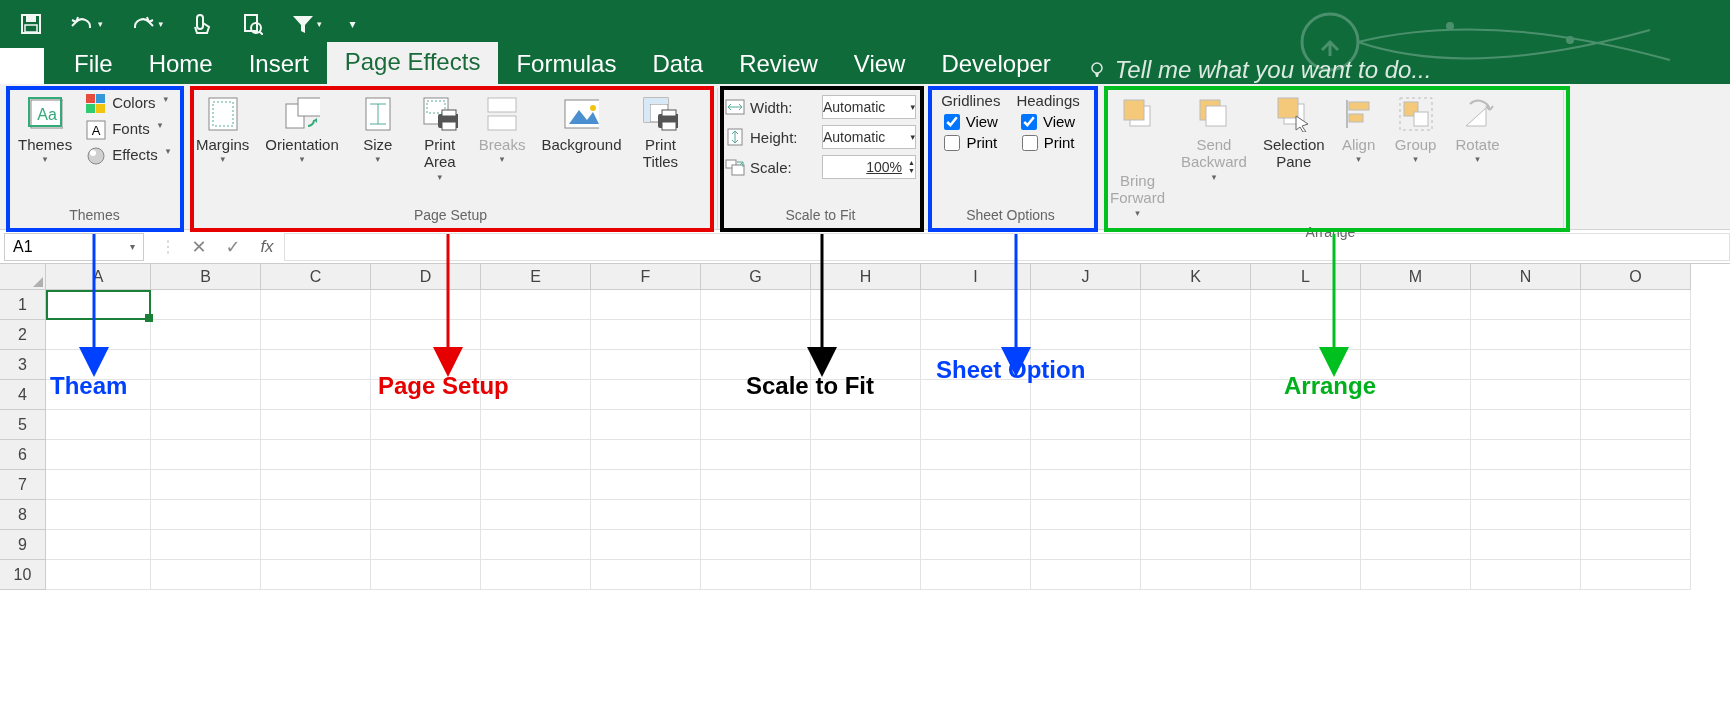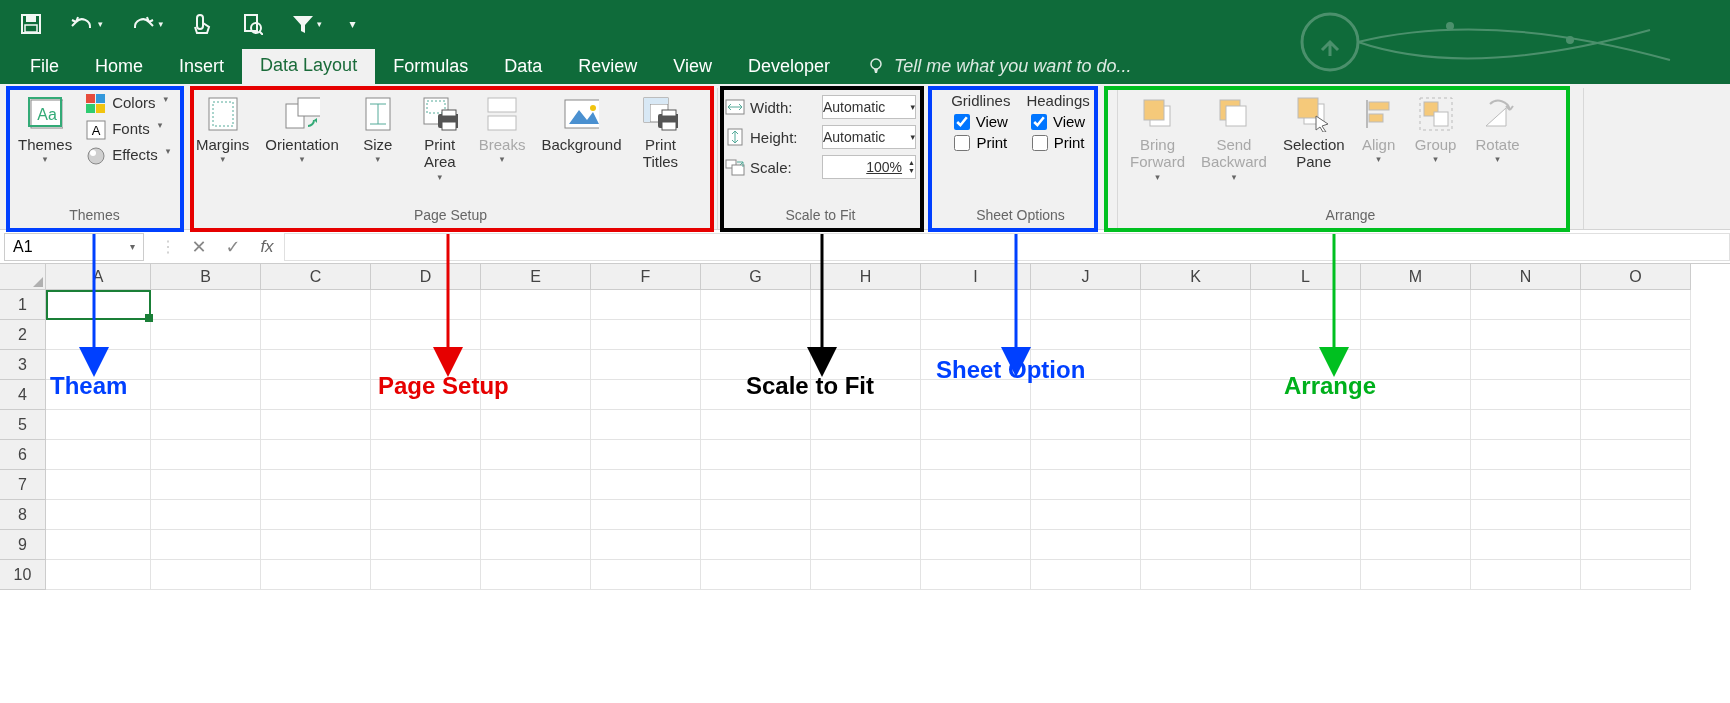--- a/index.html
+++ b/index.html
@@ -3,21 +3,21 @@
 <meta charset="utf-8">
 <style>
 * { box-sizing: border-box; margin: 0; padding: 0; font-family: "Segoe UI", Arial, sans-serif; }
 body { width: 1730px; height: 703px; background: #fff; overflow: hidden; position: relative; }
 
 
 .qat { height: 48px; background: #0f6b3a; display: flex; align-items: center; padding: 0 20px; gap: 28px; }
 .qat .icon { color: #fff; opacity: 0.95; font-size: 20px; display: flex; align-items: center; justify-content: center; }
 
 
-.tabs { height: 36px; background: #0f6b3a; display: flex; align-items: center; padding: 0 12px; color: #fff; font-size: 18px; }
+.tabs { height: 36px; background: #0f6b3a; display: flex; align-items: flex-end; padding: 0 12px; color: #fff; font-size: 24px; margin-left: 44px; }
 .tabs .tab { padding: 6px 18px; cursor: pointer; white-space: nowrap; }
 .tabs .tab.active { background: #f1f1f1; color: #1a6b3a; padding-bottom: 8px; }
 .tabs .search { display: flex; align-items: center; gap: 8px; font-style: italic; opacity: 0.85; margin-left: 20px; }
 
 
 .ribbon { background: #f1f1f1; border-bottom: 1px solid #d4d4d4; display: flex; padding: 4px 6px 0 6px; height: 146px; }
 .group { border-right: 1px solid #d8d8d8; display: flex; flex-direction: column; padding: 2px 6px; position: relative; }
 .group-body { flex: 1; display: flex; align-items: flex-start; gap: 4px; padding-top: 2px; }
 .group-label { text-align: center; font-size: 14px; color: #666; padding: 2px 0 4px 0; position: relative; }
 
@@ -130,21 +130,21 @@
       <circle cx="240" cy="26" r="4" fill="#fff"></circle>
       <circle cx="360" cy="40" r="4" fill="#fff"></circle>
       <path d="M148 42 Q 260 80 440 30" stroke="#fff" stroke-width="2" fill="none"></path>
     </svg>
 </div>
 
 <div class="tabs">
   <div class="tab">File</div>
   <div class="tab">Home</div>
   <div class="tab">Insert</div>
-  <div class="tab active">Data Layout</div>
+  <div class="tab active">Page Effects</div>
   <div class="tab">Formulas</div>
   <div class="tab">Data</div>
   <div class="tab">Review</div>
   <div class="tab">View</div>
   <div class="tab">Developer</div>
   <div class="search">
     <svg width="18" height="18">
         <circle cx="8" cy="7" r="5" fill="none" stroke="#fff" stroke-width="1.5"></circle>
         <path d="M6 12 L10 12 L9 16 L7 16 Z" fill="#fff"></path>
       </svg>
@@ -340,21 +340,21 @@
             <span style="display:flex;flex-direction:column;font-size:7px;line-height:8px;">
               <span>▲</span>
               <span>▼</span>
             </span>
           </span>
       </div>
     </div>
     <div class="group-label">Scale to Fit</div>
   </div>
 
-  <div class="group" style="width:194px;">
+  <div class="group" style="width:174px;">
     <div class="group-body" style="justify-content:center;">
       <div class="socol">
         <div class="sohdr">Gridlines</div>
         <label class="sorow">
             <input type="checkbox" checked="" style=""> 
             <span>View</span>
           </label>
         <label class="sorow">
             <input type="checkbox" style=""> 
             <span>Print</span>
@@ -377,21 +377,21 @@
 
   <div class="group" style="width:466px;">
     <div class="group-body">
       <div class="vbtn disabled">
           <span class="ico">
             <svg width="36" height="36">
               <rect x="10" y="10" width="20" height="20" fill="#fff" stroke="#bbb"></rect>
               <rect x="4" y="4" width="20" height="20" fill="#f5c97a" stroke="#bbb"></rect>
             </svg>
           </span>
-          <span style="white-space:pre-line;">Bring
+          <span style="white-space:pre-line;margin-top:36px;">Bring
 Forward</span>
           <span class="drop">▾</span>
         </div>
       <div class="vbtn disabled">
           <span class="ico">
             <svg width="36" height="36">
               <rect x="4" y="4" width="20" height="20" fill="#f5c97a" stroke="#bbb"></rect>
               <rect x="10" y="10" width="20" height="20" fill="#fff" stroke="#bbb"></rect>
             </svg>
           </span>

